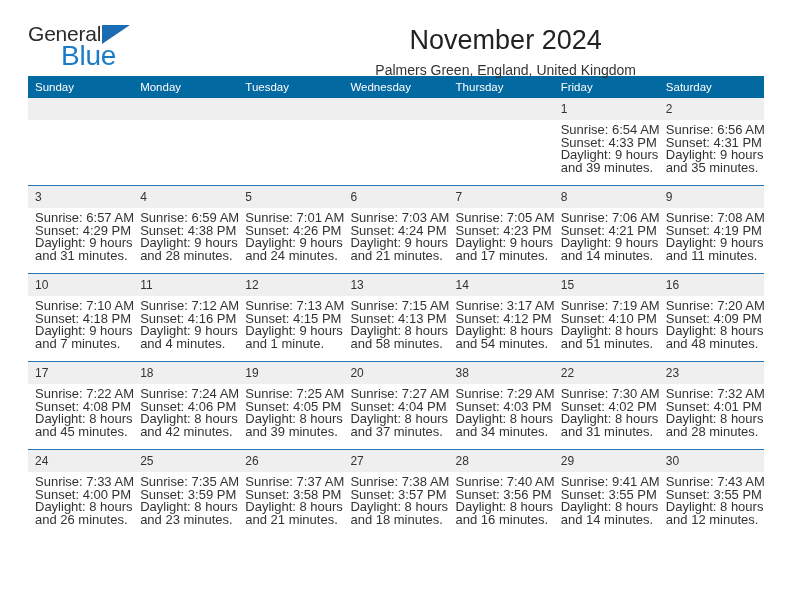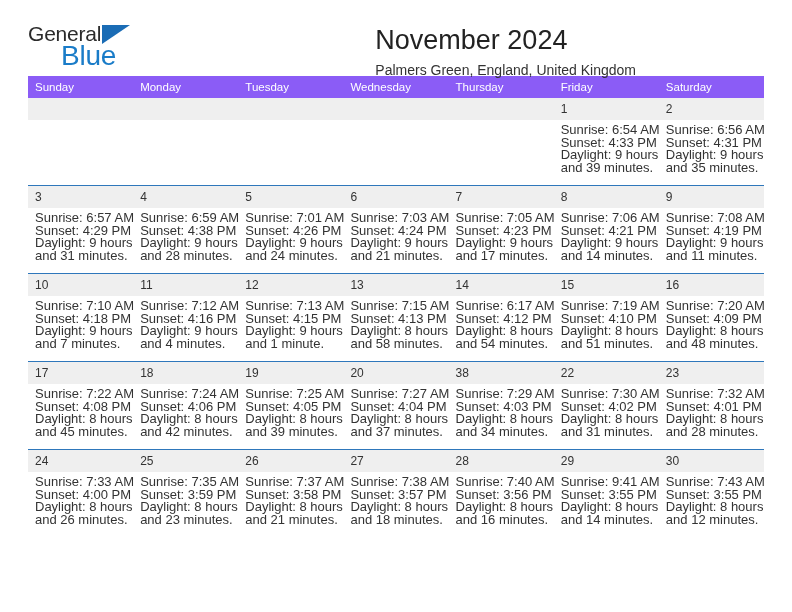--- a/index.html
+++ b/index.html
@@ -57,21 +57,21 @@
   .brand-blue {
     position: absolute;
     left: 33px;
     top: 22px;
     font-size: 28px;
     letter-spacing: -0.2px;
     color: #1a7cc8;
     line-height: 24px;
   }
   .titles {
-    text-align: left;
+    text-align: center;
     padding-top: 2px;
   }
   .title-month {
     font-size: 27px;
     color: #222222;
     line-height: 32px;
     font-weight: normal;
     white-space: nowrap;
   }
   .title-location {
@@ -82,21 +82,21 @@
     white-space: nowrap;
   }
 
   
   .calendar {
     width: 736px;
     border-collapse: collapse;
     table-layout: fixed;
   }
   .calendar th {
-    background: #8b5cf6;
+    background: #0369a1;
     color: #ffffff;
     font-size: 11.5px;
     font-weight: normal;
     text-align: left;
     padding: 5px 0 5px 7px;
     height: 20px;
     box-sizing: border-box;
   }
   .calendar td {
     vertical-align: top;
@@ -333,21 +333,21 @@
                 <div>Sunset: 4:13 PM</div>
                 <div>Daylight: 8 hours</div>
                 <div>and 58 minutes.</div>
               </div>
             </div>
           </td>
           <td>
             <div class="daycell">
               <div class="daynum">14</div>
               <div class="info">
-                <div>Sunrise: 6:17 AM</div>
+                <div>Sunrise: 3:17 AM</div>
                 <div>Sunset: 4:12 PM</div>
                 <div>Daylight: 8 hours</div>
                 <div>and 54 minutes.</div>
               </div>
             </div>
           </td>
           <td>
             <div class="daycell">
               <div class="daynum">15</div>
               <div class="info">

